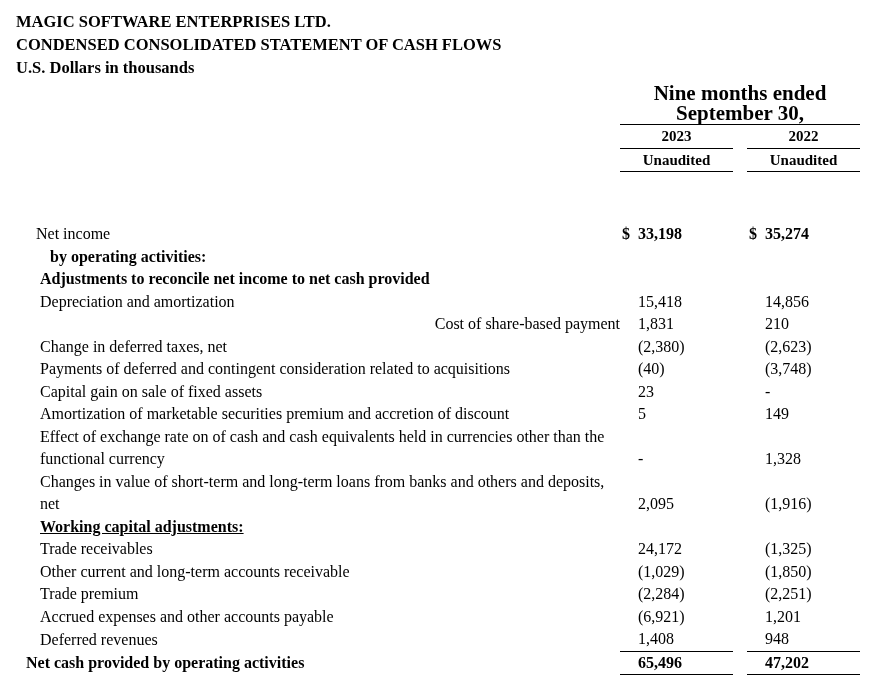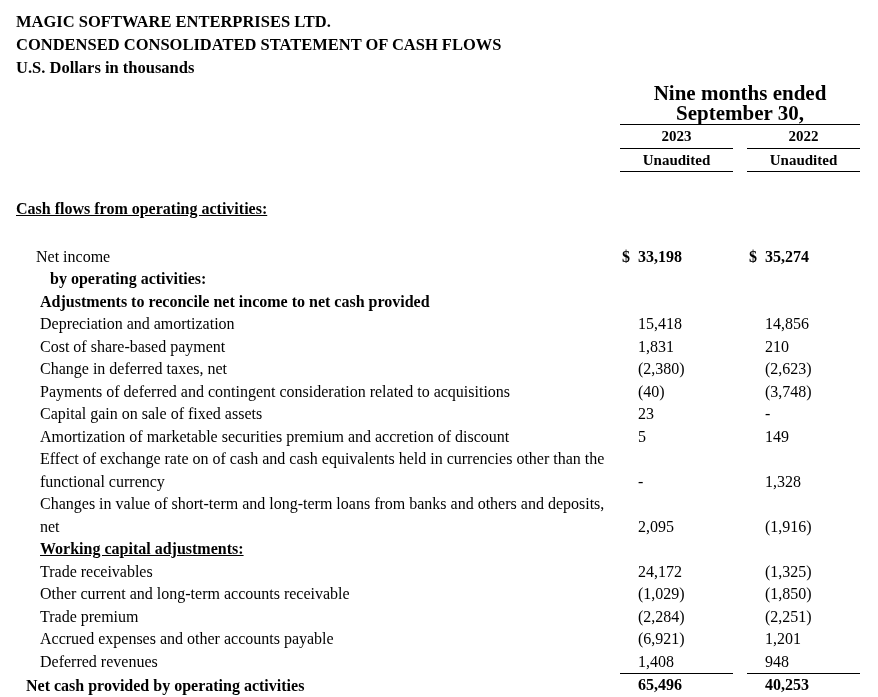--- a/index.html
+++ b/index.html
@@ -99,28 +99,20 @@
         <td></td>
         <td class="yearcell" colspan="2">Unaudited</td>
         <td></td>
         <td class="yearcell" colspan="2">Unaudited</td>
       </tr>
       <tr class="hdr-spacer">
         <td colspan="6"></td>
       </tr>
     </thead>
     <tbody>
-        <tr>
-          <td class="lbl section" style="padding-left: 0px;">Cash flows from operating activities:</td>
-          <td class="cur"></td>
-          <td class="val"></td>
-          <td class="gapcell"></td>
-          <td class="cur"></td>
-          <td class="val"></td>
-        </tr>
         <tr class="spacer">
           <td colspan="6"></td>
         </tr>
         <tr>
           <td class="lbl item" style="padding-left: 20px;">Net income</td>
           <td class="cur b">$</td>
           <td class="val b">33,198</td>
           <td class="gapcell"></td>
           <td class="cur b">$</td>
           <td class="val b">35,274</td>
@@ -143,21 +135,21 @@
         </tr>
         <tr>
           <td class="lbl item" style="padding-left: 24px; margin-top: 27px;">Depreciation and amortization</td>
           <td class="cur"></td>
           <td class="val">15,418</td>
           <td class="gapcell"></td>
           <td class="cur"></td>
           <td class="val">14,856</td>
         </tr>
         <tr>
-          <td class="lbl item" style="padding-left: 24px;">Cost of share-based payment</td>
+          <td class="lbl item" style="padding-left: 24px; text-align: right;">Cost of share-based payment</td>
           <td class="cur"></td>
           <td class="val">1,831</td>
           <td class="gapcell"></td>
           <td class="cur"></td>
           <td class="val">210</td>
         </tr>
         <tr>
           <td class="lbl item" style="padding-left: 24px; margin-top: 8px;">Change in deferred taxes, net</td>
           <td class="cur"></td>
           <td class="val">(2,380)</td>
@@ -252,18 +244,18 @@
           <td class="gapcell"></td>
           <td class="cur rule"></td>
           <td class="val rule">948</td>
         </tr>
         <tr>
           <td class="lbl total" style="padding-left: 10px;">Net cash provided by operating activities</td>
           <td class="cur b rule"></td>
           <td class="val b rule">65,496</td>
           <td class="gapcell"></td>
           <td class="cur b rule"></td>
-          <td class="val b rule">40,253</td>
+          <td class="val b rule">47,202</td>
         </tr>
       </tbody>
   </table>
 
 </div>
 
 </body></html>

